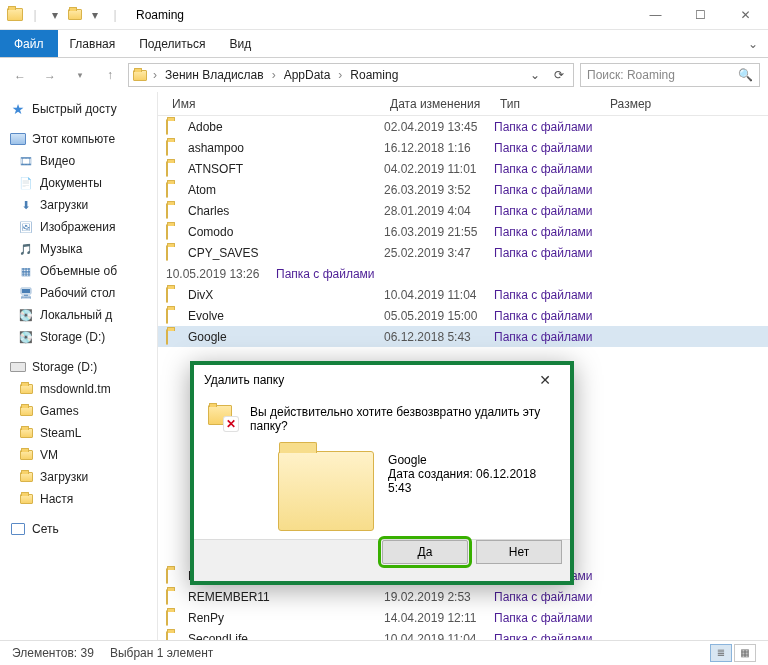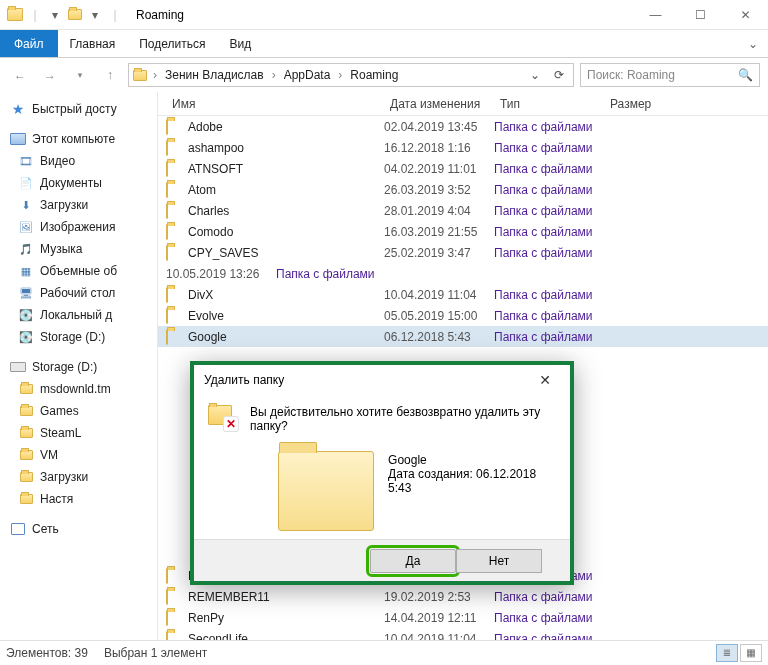--- a/index.html
+++ b/index.html
@@ -67,31 +67,31 @@
 .dlg-icon-col { width:30px; position:relative;}
 .dlg-folder-big { width:100px; height:80px; margin:10px 0 0 28px;}
 .dlg-folder-big-inner { width:100%; height:100%; background:linear-gradient(#fff2c9,#f7dd8b); border:1px solid #d9b34a; border-radius:3px; position:relative;}
 .dlg-folder-big-inner::before { content:""; position:absolute; top:-10px; left:0; width:36px; height:10px; background:#f7dd8b; border:1px solid #d9b34a; border-bottom:none; border-radius:2px 2px 0 0;}
 .dlg-text-col { flex:1;}
 .dlg-msg { margin-bottom:8px;}
 .dlg-meta-row { }
 .dlg-smallicon { position:relative; width:28px; height:24px;}
 .dlg-smallicon .folder-glyph{ width:24px; height:20px;}
 .dlg-smallicon .xb { position:absolute; right:-2px; bottom:-2px; width:14px; height:14px; background:#fff; border-radius:2px; color:#d0021b; font-weight:bold; display:flex; align-items:center; justify-content:center; font-size:12px; box-shadow:0 0 0 1px #e0e0e0;}
-.dlg-buttons { background:#f0f0f0; height:42px; display:flex; align-items:center; justify-content:flex-end; padding:0 28px; border-top:1px solid #dcdcdc;}
+.dlg-buttons { background:#f0f0f0; height:42px; display:flex; justify-content:flex-end; gap:8px; padding:0 8px; border-top:1px solid #dcdcdc;}
 .dlg-btn { width:86px; height:24px; border:1px solid #acacac; background:#e1e1e1; display:flex; align-items:center; justify-content:center;}
 .dlg-btn.primary { outline:3px solid #38b000; outline-offset:1px; border-radius:2px;}
 
 .thispc-icon{width:16px;height:12px;border:1px solid #5a8ac6;background:linear-gradient(#cfe3f7,#9cc1e8);border-radius:1px;}
 .drive-icon{width:16px;height:10px;border:1px solid #999;background:#e8e8e8;border-radius:1px;}
 .star-icon{color:#3f8ad8;font-size:14px;}
 .net-icon{width:14px;height:12px;border:1px solid #5a8ac6;border-radius:1px;background:#fff;}
 
 
-.statusbar { height:24px; border-top:1px solid #e0e0e0; display:flex; align-items:center; padding:0 6px; color:#444; gap:16px;}
+.statusbar { height:24px; border-top:1px solid #e0e0e0; display:flex; align-items:center; padding:0 12px; color:#444; gap:16px;}
 .statusbar .viewbtns{ margin-left:auto; display:flex; gap:2px;}
 .viewbtns div{ width:22px; height:18px; border:1px solid #c8c8c8; display:flex; align-items:center; justify-content:center; font-size:10px; color:#666;}
 .viewbtns div.active{ background:#d8e6f2; border-color:#8ab4dc;}
 </style>
 </head>
 <body>
 
 <div class="titlebar">
   <div class="qat">
     <div class="qat-icon">

